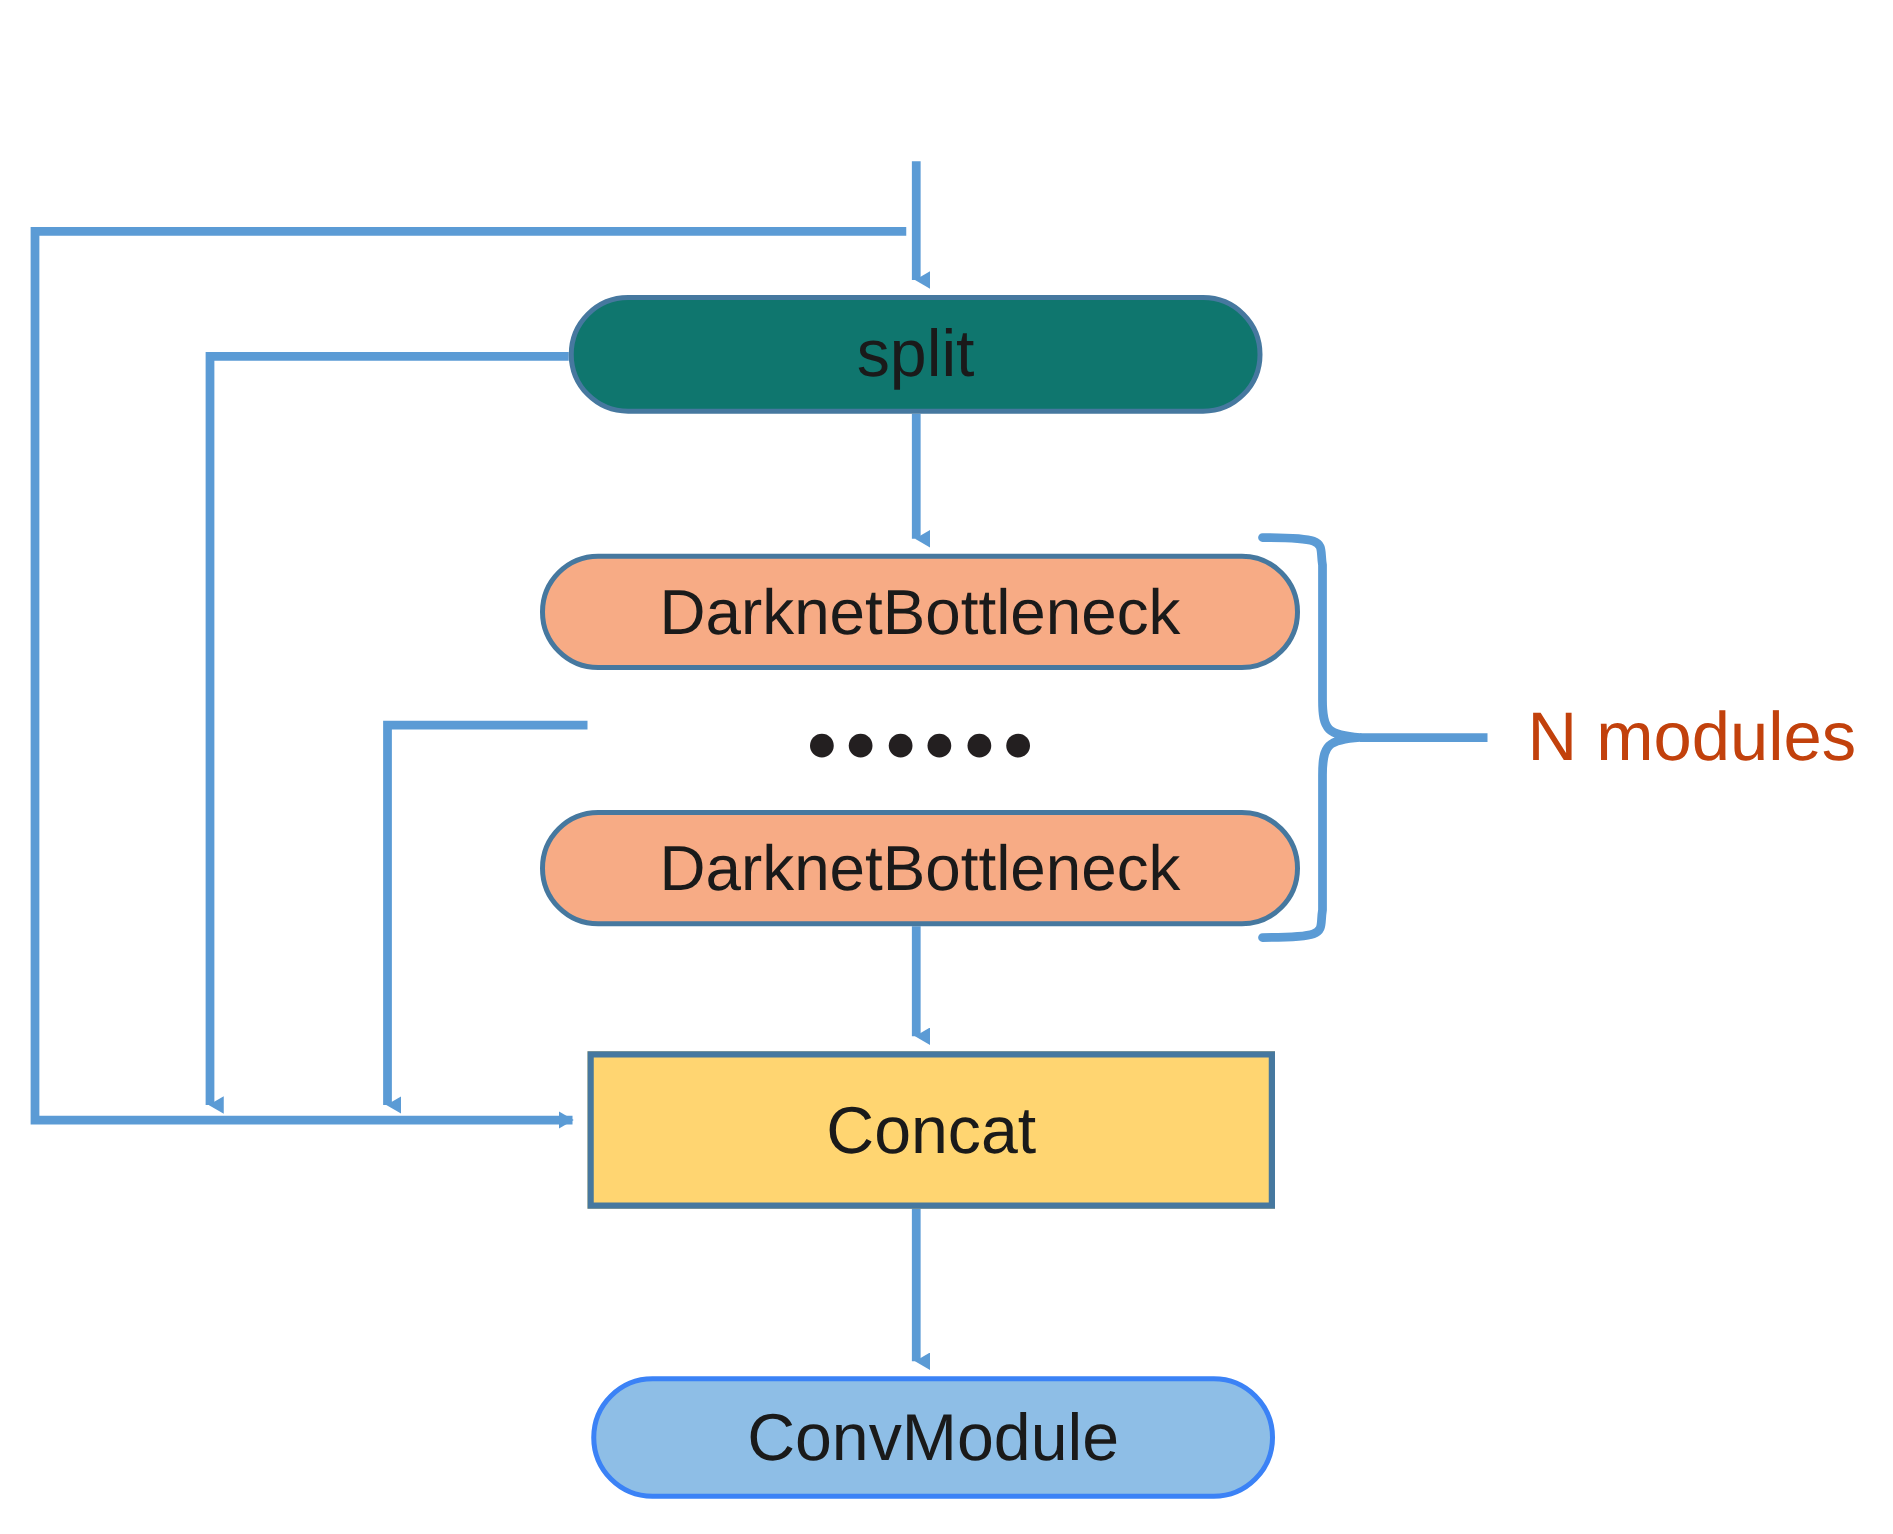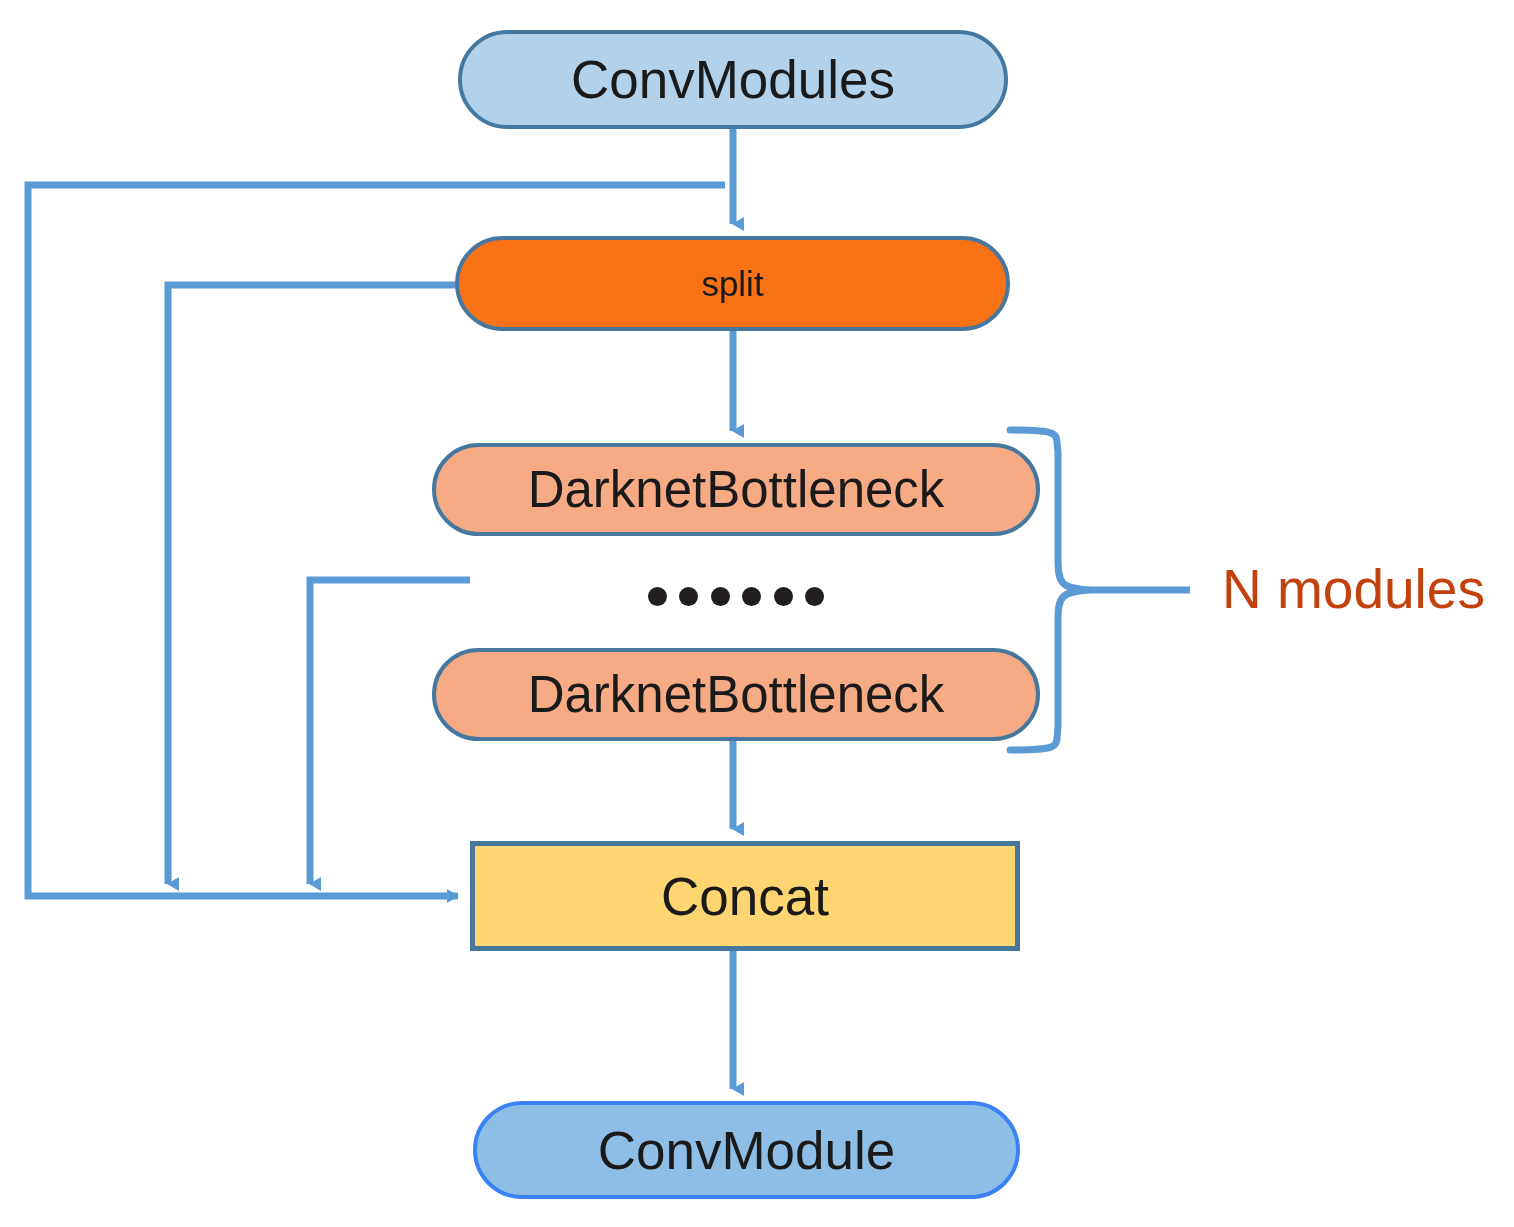--- a/index.html
+++ b/index.html
@@ -33,35 +33,35 @@
   .rect{ border-radius:0; }
 
   
   #n-convmodules{
     left:458px; top:30px; width:550px; height:99px;
     background:#b2d2ec; border:4px solid #46789f;
     font-size:53px;
   }
   #n-split{
     left:455px; top:236px; width:555px; height:95px;
-    background:#f97316; border:4px solid #46789f;
-    font-size:35px;
+    background:#0f766e; border:4px solid #46789f;
+    font-size:53px;
   }
   #n-dbn1{
     left:432px; top:443px; width:608px; height:93px;
     background:#f7ab85; border:4px solid #46789f;
     font-size:51px;
   }
   #n-dbn2{
     left:432px; top:648px; width:608px; height:93px;
     background:#f7ab85; border:4px solid #46789f;
     font-size:51px;
   }
   #n-concat{
-    left:470px; top:841px; width:550px; height:110px;
+    left:470px; top:841px; width:550px; height:126px;
     background:#ffd571; border:5px solid #46789f;
     font-size:53px;
   }
   #n-convmodule{
     left:473px; top:1101px; width:547px; height:98px;
     background:#8ebee6; border:4px solid #3b82f6;
     font-size:53px;
   }
 
   
@@ -124,23 +124,20 @@
                L1058,560
                C1058,584 1062,588 1088,590
                C1062,592 1058,596 1058,620
                L1058,728
                C1055,746 1065,750 1010,750"></path>
 
       <path d="M1088,590 L1190,590"></path>
     </g>
   </svg>
 
-  <div class="node pill" id="n-convmodules">
-    <span>ConvModules</span>
-  </div>
 
   <div class="node pill" id="n-split">
     <span>split</span>
   </div>
 
   <div class="node pill" id="n-dbn1">
     <span>DarknetBottleneck</span>
   </div>
 
   <div id="dots">

